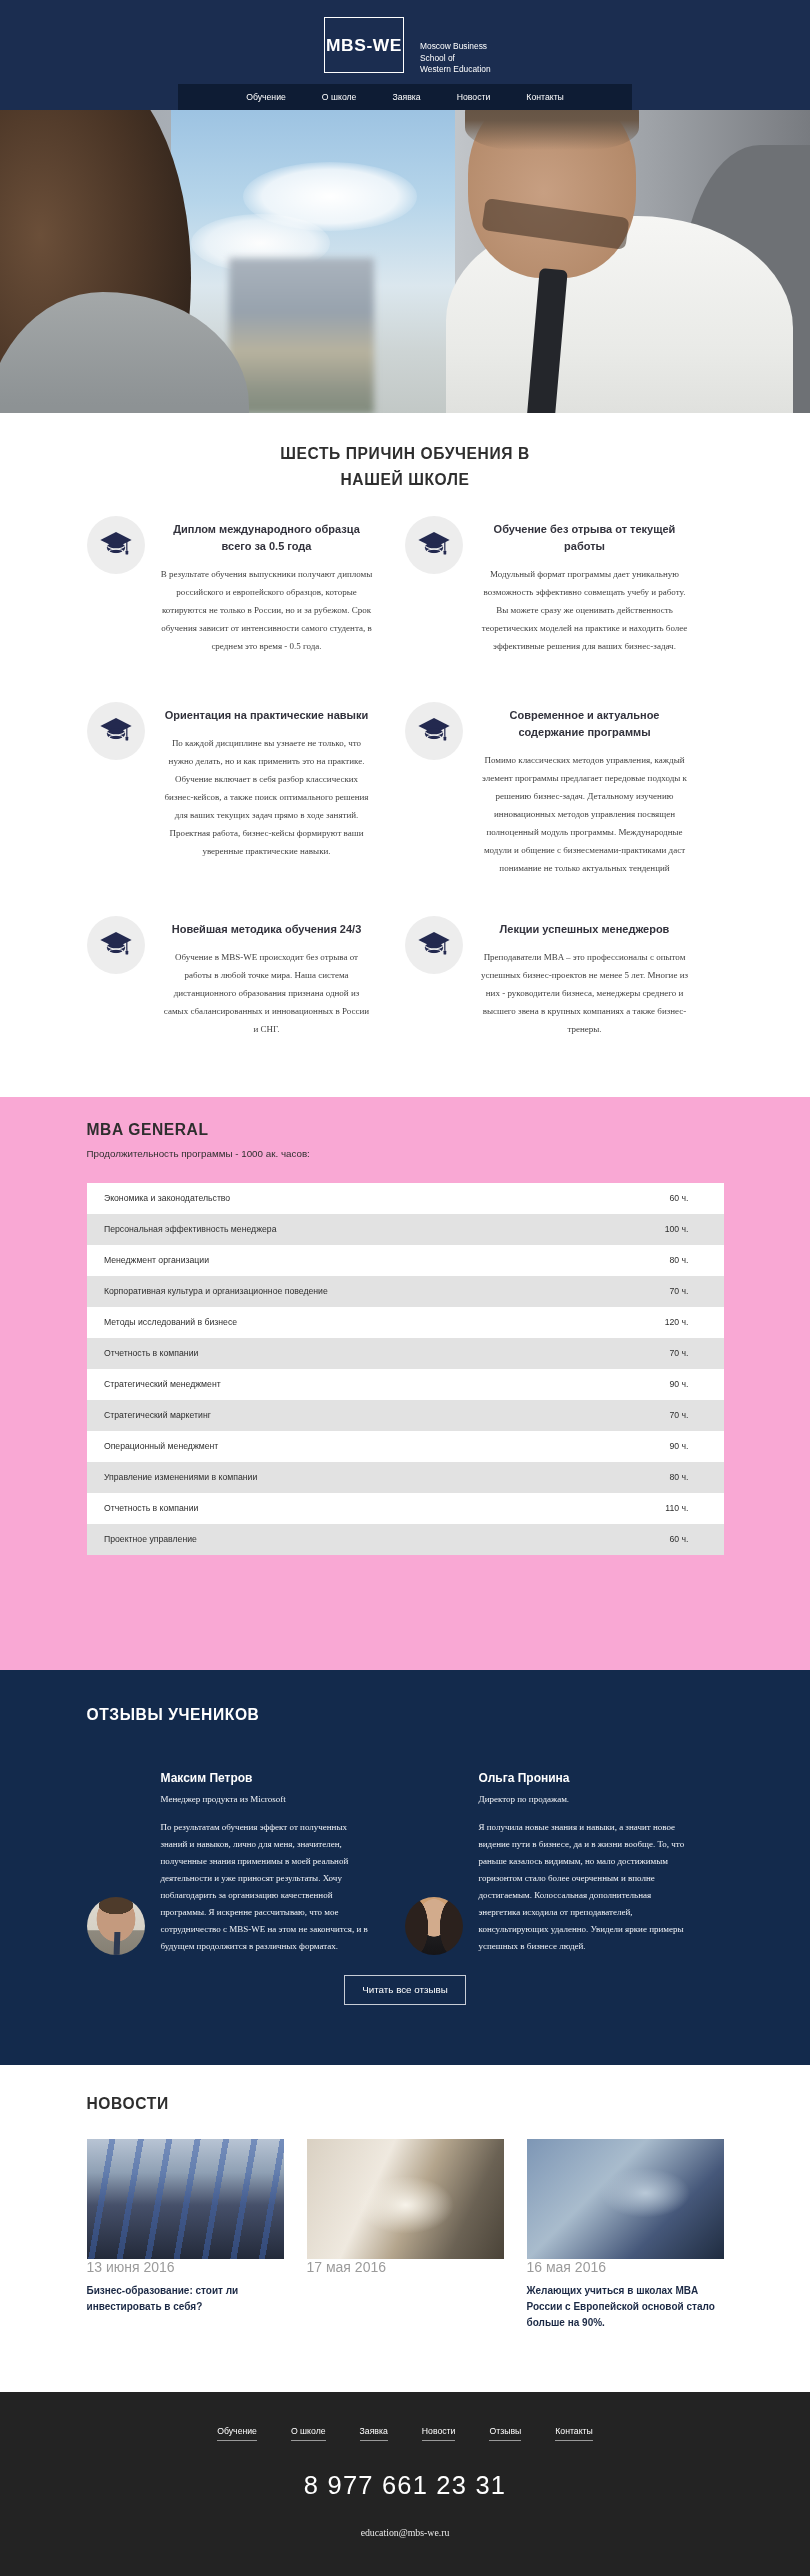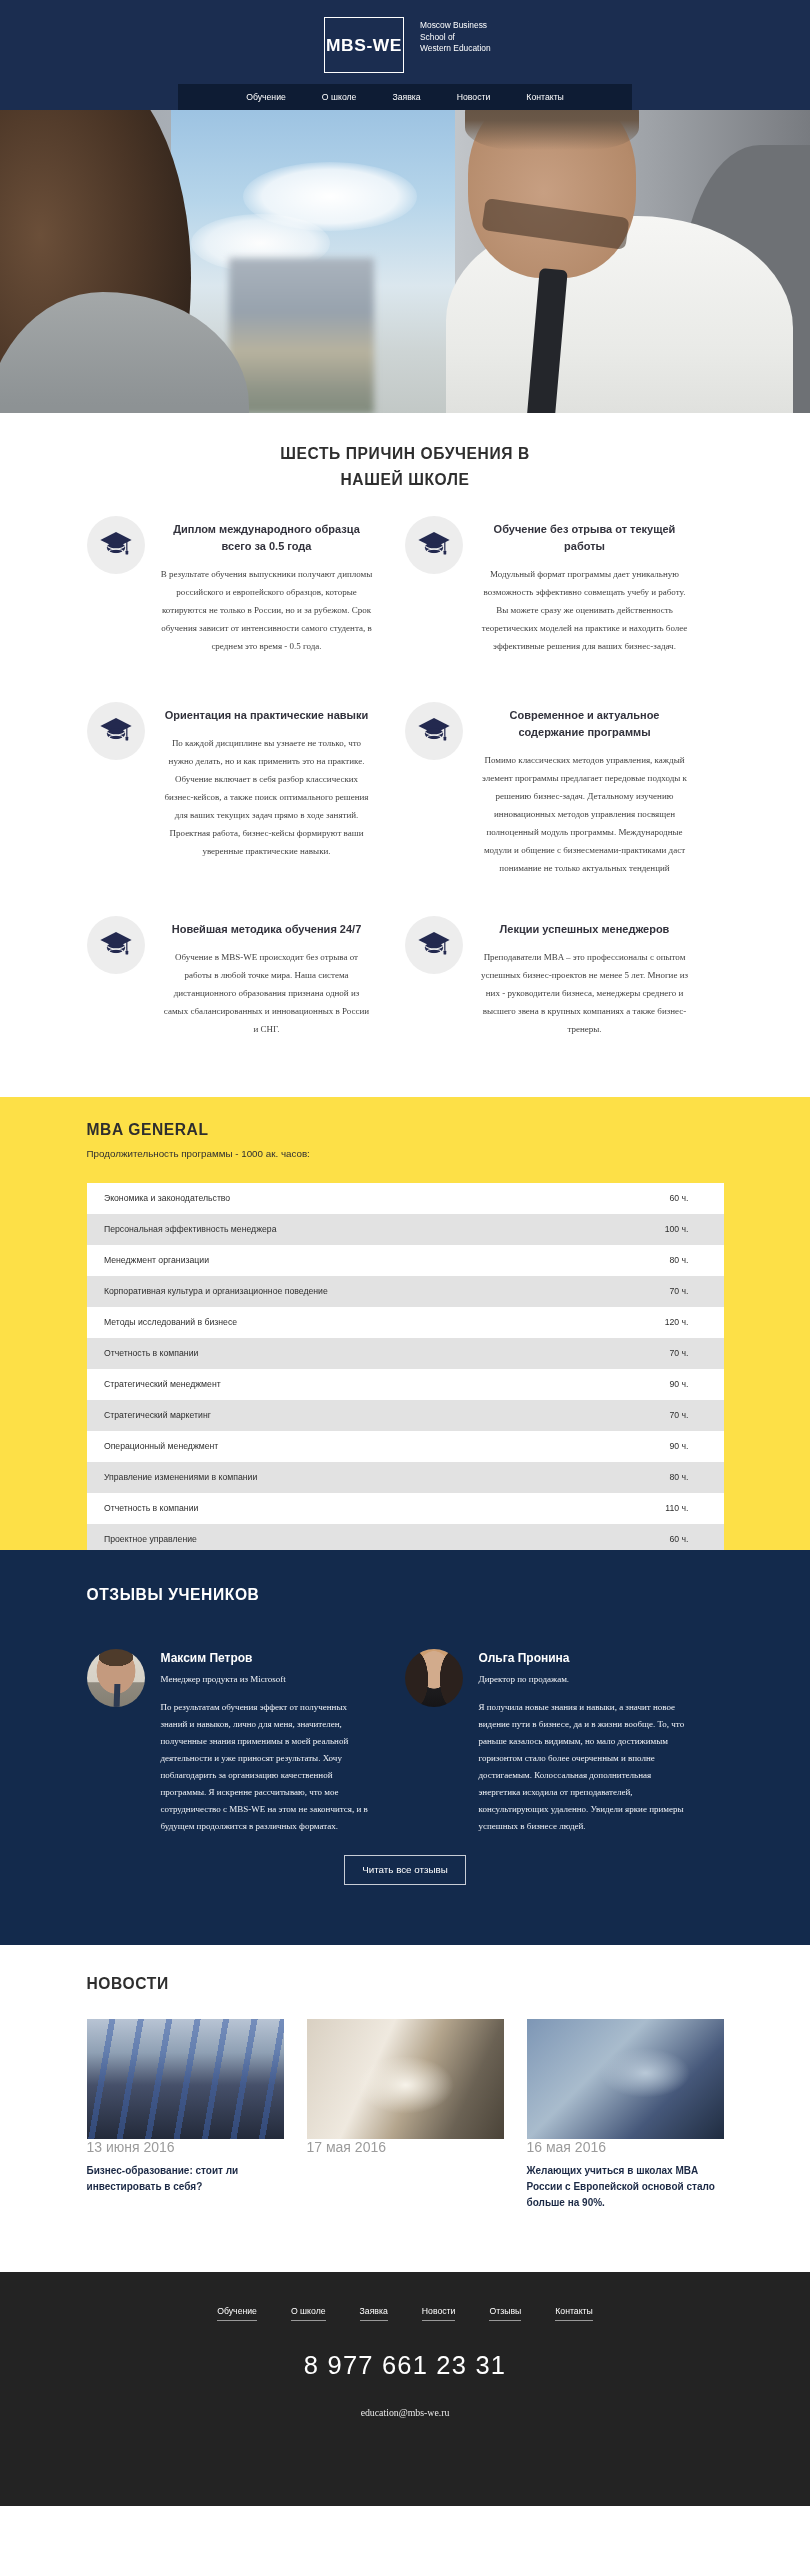--- a/index.html
+++ b/index.html
@@ -5,21 +5,21 @@
   * { box-sizing: border-box; }
   html,body { margin:0; padding:0; background:#fff; }
   body { width:810px; font-family:"Liberation Sans", sans-serif; color:#2e2e2e; }
   .container { width:637px; margin:0 auto; }
 
   
   .site-header { position:relative; height:110px; background:#1b2d50; }
   .logo-box { position:absolute; left:324px; top:17.4px; width:80px; height:56px;
               border:1.2px solid #fff; display:flex; align-items:center; justify-content:center; cursor:pointer; }
   .logo-text { color:#fff; font-size:17.4px; font-weight:bold; letter-spacing:0.6px; }
-  .logo-caption { position:absolute; left:420px; top:20px; color:#fff; font-size:8.4px; line-height:11.6px; }
+  .logo-caption { position:absolute; left:420px; top:41px; color:#fff; font-size:8.4px; line-height:11.6px; }
   .main-nav { position:absolute; left:178px; top:84px; width:454px; height:26px; background:#0e1c34;
               display:flex; align-items:center; justify-content:center; gap:36px; z-index:3; }
   .main-nav a { color:#fff; font-size:8.7px; text-decoration:none; cursor:pointer; }
 
   
   .hero { position:relative; height:303px; overflow:hidden;
           background:linear-gradient(90deg,#9aa0a8 0%,#aeb4ba 30%,#c3c7cb 55%,#9fa3a8 80%,#787b80 100%); }
   .hero * { position:absolute; }
   .hero-window { left:171px; top:0; width:284px; height:303px;
                  background:linear-gradient(180deg,#9dc3e2 0%,#b6d5ea 30%,#dbe7ee 58%,#cdd4d4 80%,#c2c8c6 100%); }
@@ -63,34 +63,34 @@
   .benefit-grid { display:grid; grid-template-columns:318px 318px; }
   .benefit { display:flex; gap:16px; min-height:186px; padding-right:32px; }
   .benefit:nth-child(3), .benefit:nth-child(4) { min-height:214px; }
   .benefit-icon { flex:0 0 58px; width:58px; height:58px; border-radius:50%; background:#ededed;
                   display:flex; align-items:center; justify-content:center; }
   .benefit h3 { font-size:11px; line-height:17px; color:#32323c; margin:4.6px 0 10.4px; font-weight:bold; max-width:223px; }
   .benefit p { font-family:"Liberation Serif", serif; font-size:9px; line-height:18px;
                color:#3f3f3f; margin:0; max-width:232px; }
 
   
-  .program { height:453px; background:#fde047; padding-top:19.7px; overflow:hidden; }
+  .program { height:573px; background:#f9a8d4; padding-top:19.7px; overflow:hidden; }
   .program .section-title { margin-bottom:5.8px; }
   .program-subtitle { font-size:9.8px; color:#2f2f2f; margin:0 0 24px; }
   .program-table { width:637px; }
   .program-row { height:31px; display:flex; align-items:center; justify-content:space-between;
                  padding:0 35px 0 17.4px; font-size:8.7px; color:#2e2e2e; background:#fff; }
   .program-row:nth-child(even) { background:#e2e2e2; }
   .program-row .hours { white-space:nowrap; }
 
   
   .testimonials { height:395px; background:#132a4c; padding-top:32px; color:#fff; overflow:hidden; }
   .testimonials .section-title { color:#fff; }
   .t-grid { display:grid; grid-template-columns:318px 318px; margin-top:41px; }
-  .t-item { display:flex; gap:16px; padding-right:32px; }
+  .t-item { display:flex; gap:16px; padding-right:32px;align-items:flex-end; }
   .t-avatar { flex:0 0 58px; width:58px; height:58px; border-radius:50%; overflow:hidden; position:relative; }
   .t-avatar--m { background:radial-gradient(ellipse 17.4px 9.3px at 50% 14%,#4e3b2b 98%,rgba(0,0,0,0) 100%),
                  radial-gradient(ellipse 19.7px 23px at 50% 38%,#c49a7e 97%,rgba(0,0,0,0) 100%),
                  linear-gradient(180deg,#ded9cf 0%,#d6d1c6 57%,#8f8a7f 58%,#857f73 100%); }
   .t-avatar--m::after { content:""; position:absolute; left:27px; top:35px; width:5.8px; height:23px;
                         background:#2d3a52; transform:rotate(2deg); }
   .t-avatar--f { background:radial-gradient(ellipse 14px 29px at 16% 52%,#2b211d 97%,rgba(0,0,0,0) 100%),
                  radial-gradient(ellipse 14px 29px at 84% 52%,#2b211d 97%,rgba(0,0,0,0) 100%),
                  radial-gradient(ellipse 15.6px 19px at 50% 36%,#d2ab8c 97%,rgba(0,0,0,0) 100%),
                  linear-gradient(180deg,#cf9f72 0%,#c89a70 58%,#1f1e20 59%,#161517 100%); }
@@ -245,21 +245,21 @@
           <svg class="cap-svg" viewBox="0 0 100 100">
               <polygon points="50,12 96,35 50,58 4,35" fill="#23294f"></polygon>
               <ellipse cx="50" cy="58" rx="27" ry="16" fill="#23294f"></ellipse>
               <path d="M25,54 A 28 13 0 0 0 75,54" stroke="#ededed" stroke-width="3.5" fill="none"></path>
               <ellipse cx="50" cy="69" rx="20" ry="6.5" fill="none" stroke="#ededed" stroke-width="3"></ellipse>
               <rect x="80" y="38" width="3.6" height="28" fill="#23294f"></rect>
               <rect x="78" y="66" width="8" height="12" rx="2.5" fill="#23294f"></rect>
             </svg>
         </span>
         <div class="benefit-content">
-          <h3>Новейшая методика обучения 24/7</h3>
+          <h3>Новейшая методика обучения 24/3</h3>
           <p>Обучение в MBS-WE происходит без отрыва от работы в любой точке мира. Наша система дистанционного образования признана одной из самых сбалансированных и инновационных в России и СНГ.</p>
         </div>
       </div>
 
       <div class="benefit">
         <span class="benefit-icon">
           <svg class="cap-svg" viewBox="0 0 100 100">
               <polygon points="50,12 96,35 50,58 4,35" fill="#23294f"></polygon>
               <ellipse cx="50" cy="58" rx="27" ry="16" fill="#23294f"></ellipse>
               <path d="M25,54 A 28 13 0 0 0 75,54" stroke="#ededed" stroke-width="3.5" fill="none"></path>

